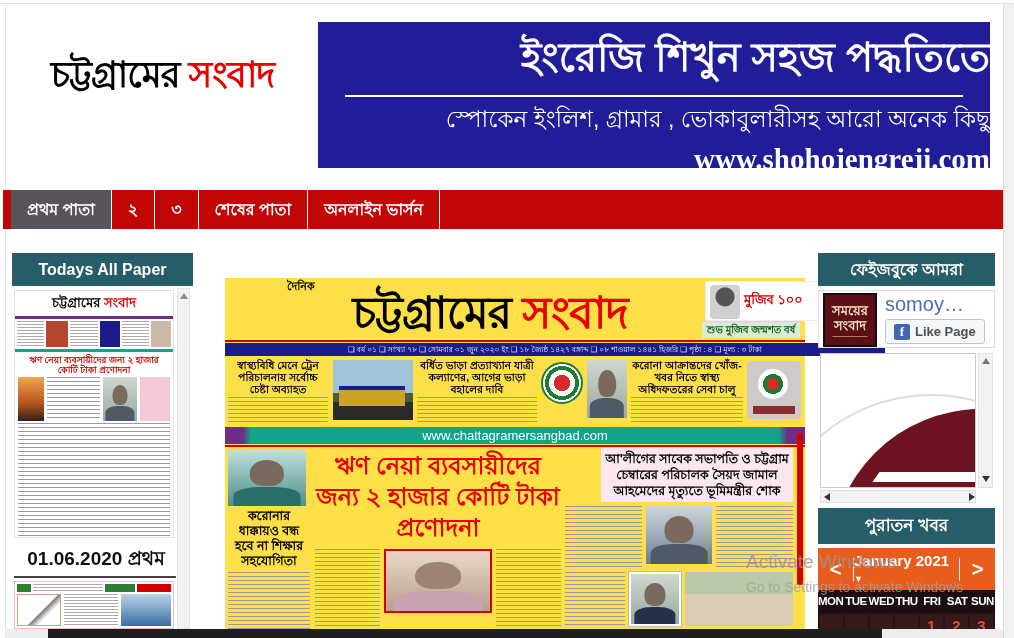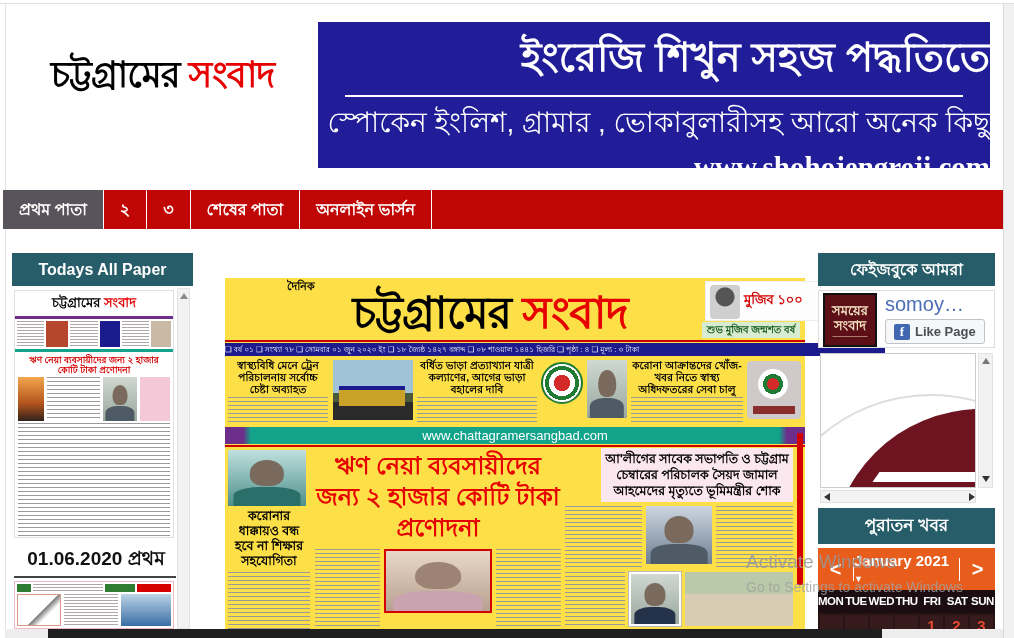--- a/index.html
+++ b/index.html
@@ -13,28 +13,28 @@
   #leftline { left:5px; top:4px; width:1px; height:634px; background:#e4e4e4; }
 
   
   #logo { left:15px; top:45px; width:295px; height:60px; font-size:36px; font-weight:bold;
     text-align:center; line-height:60px; letter-spacing:-1px; }
   #logo .p2 { color:#e60000; }
   #banner { left:318px; top:22px; width:672px; height:146px; background:#211c97; color:#fff;
     text-align:right; cursor:pointer; }
   #banner .l1 { font-size:40px; font-weight:bold; padding-top:4px; }
   #banner .rule { width:92%; height:2px; background:#fff; margin:2px auto 4px auto; }
-  #banner .l2 { font-size:28px; }
+  #banner .l2 { font-size:23px; }
   #banner .l3 { font-family:"Liberation Serif", serif; font-weight:bold; font-size:29px; margin-top:3px; }
 
   
   #nav { left:3px; top:190px; width:1000px; height:39px; background:#c10606; display:flex; }
   .nav-item { color:#fff; font-size:16px; font-weight:bold; padding:0 16px; line-height:39px;
     border-right:1px solid #ffffff; cursor:pointer; white-space:nowrap; }
-  .nav-item.active { background:#59545c; }
+  .nav-item.active { background:#59545c;margin-left:8px; }
 
   .teal-head { background:#265d68; color:#fff; font-weight:bold; text-align:center; }
 
   
   #lsb-head { left:12px; top:253px; width:181px; height:33px; font-size:16px; line-height:33px; }
   #thumb1 { left:14px; top:290px; width:160px; height:248px; background:#fff; border:1px solid #e0e0e0; overflow:hidden; cursor:pointer; }
   #lsb-caption { left:12px; top:544px; width:168px; height:28px; font-size:19px; font-weight:bold; text-align:center; color:#111; }
   #lsb-hr { left:14px; top:576px; width:162px; height:2px; background:#444; }
   #thumb2 { left:14px; top:581px; width:160px; height:48px; background:#fff; border:1px solid #f0b9c4; overflow:hidden; cursor:pointer; }
 
@@ -65,21 +65,21 @@
   #ep-title { left:30px; top:2px; width:470px; text-align:center; font-size:44px; font-weight:bold; letter-spacing:-1px; }
   #ep-title .p2 { color:#e60000; }
   #mujib { left:480px; top:3px; width:116px; height:40px; background:#fdfdfd; border:1px solid #eee; }
   #mujib .face { position:absolute; left:4px; top:3px; width:30px; height:34px;
     background:radial-gradient(circle at 50% 35%, #555 0 9px, #cfcfcf 10px); border-radius:4px; }
   #mujib .mtxt { position:absolute; left:38px; top:8px; font-size:13px; font-weight:bold; color:#d40000; }
   #mujib-cap { left:477px; top:44px; width:98px; height:16px; background:#d8ecd1; color:#17591d;
     font-size:10px; font-weight:bold; text-align:center; line-height:16px; }
   #ep-redline { left:0; top:62px; width:580px; height:2px; background:#cc0000; }
   #ep-issue { left:0; top:65px; width:660px; height:13px; background:#1b1b8e; color:#fff;
-    font-size:7.5px; line-height:13px; }
+    font-size:7.5px; text-align:center; line-height:13px; }
   .ep-h { font-weight:bold; font-size:10.5px; line-height:12px; text-align:center; }
   #ep-band { left:0; top:149px; width:580px; height:17px; color:#fff; font-size:13px; text-align:center; line-height:17px;
     background:linear-gradient(90deg,#6d2d8a 0 18px,#12a38a 26px calc(100% - 26px),#6d2d8a calc(100% - 18px)); }
   #ep-redline2 { left:0; top:167px; width:580px; height:2px; background:#cc0000; }
   #ep-rightbar { left:572px; top:155px; width:6px; height:152px; background:#d40000; }
 
   .photo { background:linear-gradient(#cfd8d2, #9aa89e); position:relative; overflow:hidden; }
   .photo .head { position:absolute; left:50%; top:18%; width:44%; height:46%; transform:translateX(-50%);
     background:#7a6a5e; border-radius:50% 50% 40% 40%; }
   .photo .body { position:absolute; left:50%; bottom:-4%; width:86%; height:38%; transform:translateX(-50%);

